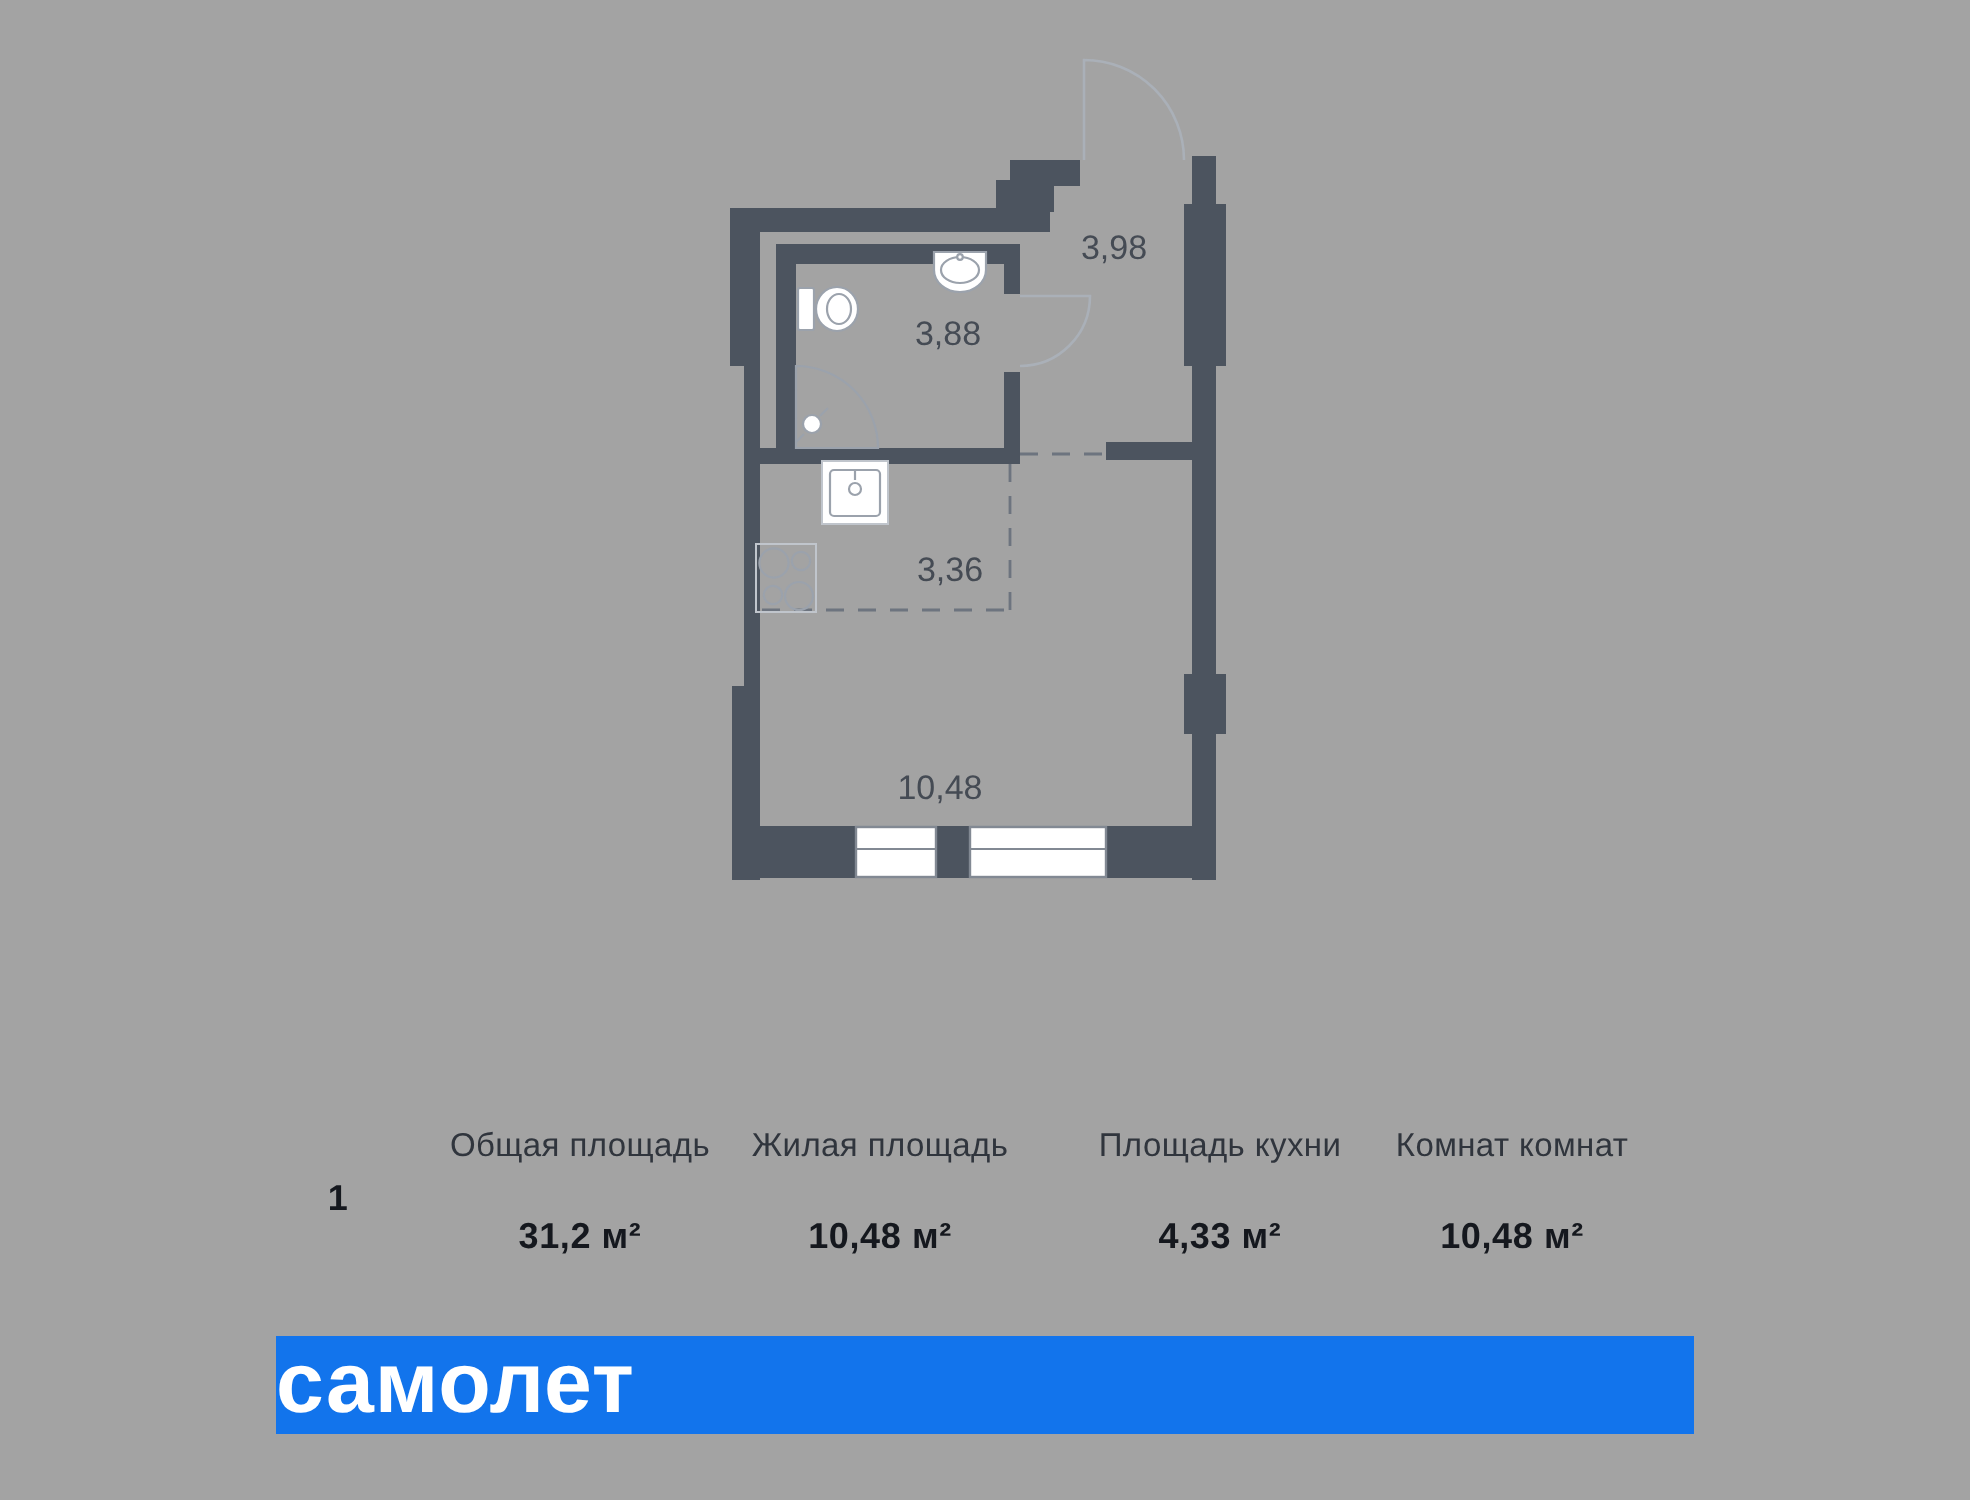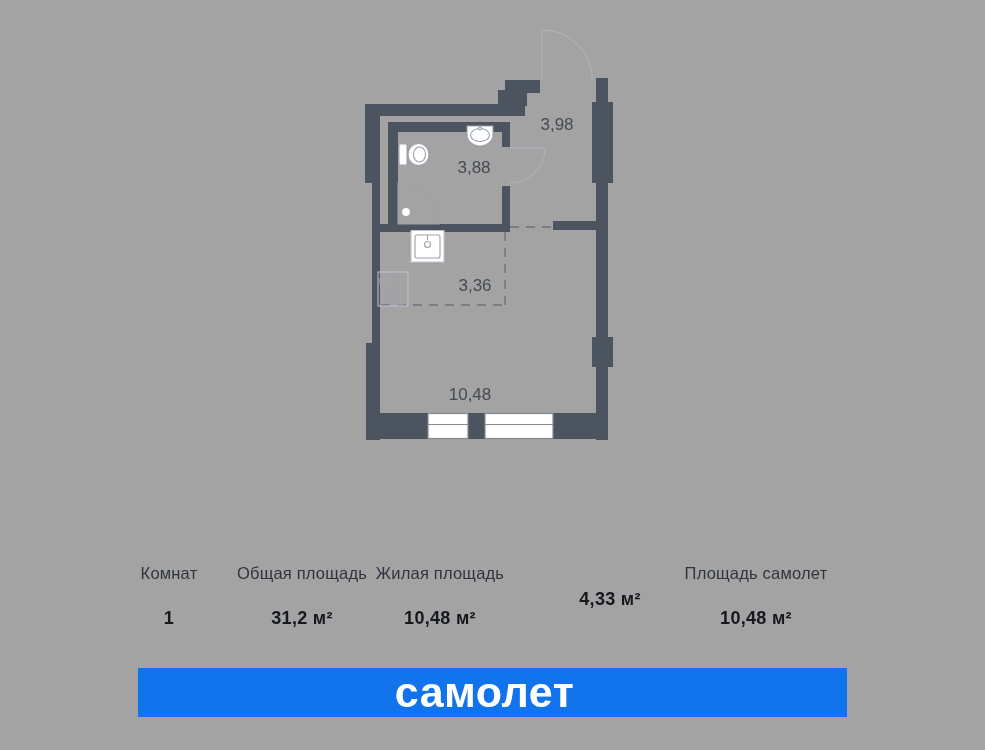--- a/index.html
+++ b/index.html
@@ -16,21 +16,21 @@
   .window { fill:#ffffff; stroke:#828993; stroke-width:1.2; }
   .winline{ stroke:#828993; stroke-width:1; }
   .room-label { font-family:"Liberation Sans", sans-serif; font-size:17px; fill:#454b54; }
 
   .summary-col { position:absolute; top:564px; width:176px; text-align:center; }
   .col-header  { font-size:16.5px; color:#30353d; letter-spacing:0.2px; }
   .col-value   { margin-top:25px; font-size:18px; font-weight:700; color:#15181e; letter-spacing:0.3px; }
 
   .banner {
     position:absolute; left:138px; top:668px; width:709px; height:49px;
-    background:#1274ec; display:flex; align-items:center; justify-content:center;
+    background:#1274ec; display:flex; align-items:center; justify-content:flex-start;
     padding-right:16px; box-sizing:border-box;
   }
   .brand-text {
     color:#ffffff; font-size:43px; font-weight:700; letter-spacing:0.5px; line-height:1;
   }
 </style>
 </head>
 <body>
 
 <div class="page">
@@ -114,36 +114,36 @@
     </g>
 
     <text class="room-label" x="557" y="124" text-anchor="middle" dominant-baseline="central">3,98</text>
     <text class="room-label" x="474" y="167" text-anchor="middle" dominant-baseline="central">3,88</text>
     <text class="room-label" x="475" y="285" text-anchor="middle" dominant-baseline="central">3,36</text>
     <text class="room-label" x="470" y="394" text-anchor="middle" dominant-baseline="central">10,48</text>
   </svg>
 
   <div>
     <div class="summary-col" style="left:81px">
-      <div class="col-header">Комнат</div>
       <div class="col-value">1</div>
     </div>
-    <div class="summary-col" style="left:214px">
+    <div class="summary-col" style="left:202px">
       <div class="col-header">Общая площадь</div>
       <div class="col-value">31,2 м²</div>
     </div>
     <div class="summary-col" style="left:352px">
       <div class="col-header">Жилая площадь</div>
       <div class="col-value">10,48 м²</div>
     </div>
     <div class="summary-col" style="left:522px">
+      <div class="col-header">Площадь кухни</div>
       <div class="col-value">4,33 м²</div>
     </div>
     <div class="summary-col" style="left:668px">
-      <div class="col-header">Площадь самолет</div>
+      <div class="col-header">Комнат комнат</div>
       <div class="col-value">10,48 м²</div>
     </div>
   </div>
 
   <div class="banner">
     <span class="brand-text">самолет</span>
   </div>
 
 </div>
 

